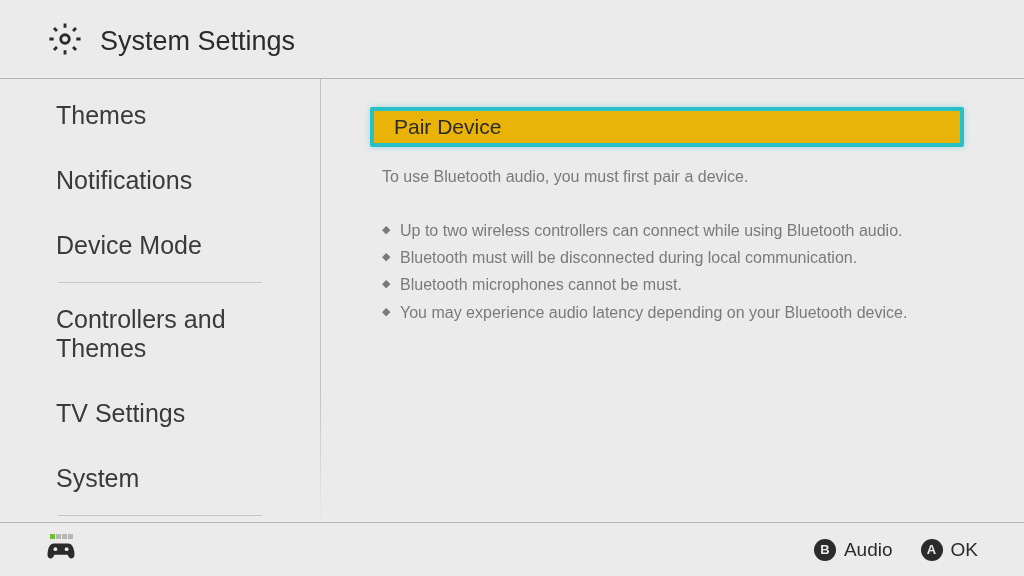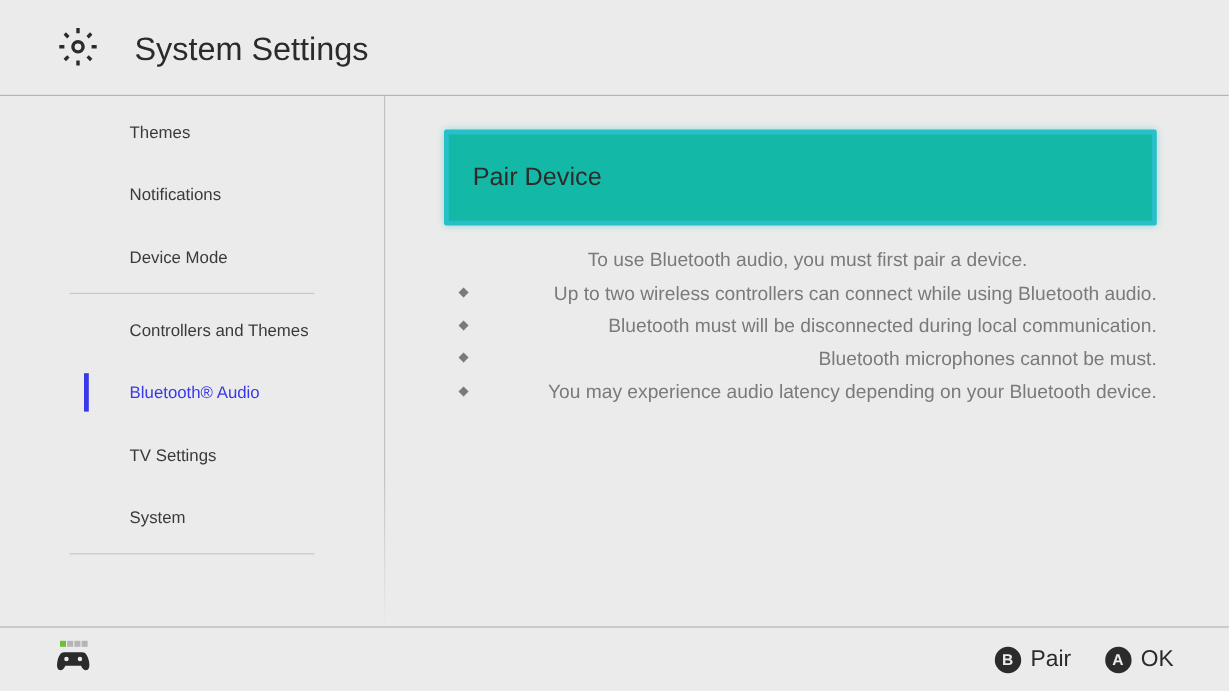--- a/index.html
+++ b/index.html
@@ -13,43 +13,42 @@
       height: 576px;
       background: #ebebeb;
       position: relative;
       overflow: hidden;
     }
     .header {
       display: flex;
       align-items: center;
       padding: 22px 48px 18px 48px;
       border-bottom: 1px solid #b5b5b5;
-      gap: 12px;
     }
     .gear-icon {
       width: 34px;
       height: 34px;
       margin-right: 18px;
     }
     .page-title {
       font-size: 27px;
       color: #2b2b2b;
       font-weight: 400;
     }
     .content {
       display: flex;
       height: calc(100% - 75px - 54px);
     }
     .sidebar {
       width: 320px;
       padding-top: 4px;
     }
     .sidebar-item {
-      padding: 18px 0 18px 108px;
-      font-size: 14px;
+      padding: 18px 0 18px 56px;
+      font-size: 25px;
       color: #3a3a3a;
       cursor: pointer;
       position: relative;
     }
     .sidebar-divider {
       margin: 4px 58px 4px 58px;
       border: none;
       border-top: 1px solid #c8c8c8;
     }
     .sidebar-item.active {
@@ -71,40 +70,38 @@
     }
     .main-separator {
       position: absolute;
       left: 0;
       top: 0;
       bottom: 0;
       width: 1px;
       background: linear-gradient(to bottom, #c2c2c2 0%, #c2c2c2 70%, transparent 100%);
     }
     .pair-button {
-      background: #14b8a6;
+      background: #eab308;
       border: 4px solid #27c0c9;
       border-radius: 2px;
-      padding: 24px 20px;
+      padding: 4px 20px;
       font-size: 21px;
       color: #2b2b2b;
       cursor: pointer;
       box-shadow: 0 0 6px rgba(39,192,201,0.4);
     }
     .desc-text {
       color: #7a7a7a;
       font-size: 16px;
-      margin: 18px 0 2px 12px;
+      margin: 18px 0 28px 12px;
       line-height: 1.5;
-      text-align: center;
     }
     .bullet-list {
       list-style: none;
       margin-left: 12px;
-      text-align: right;
     }
     .bullet-list li {
       color: #7a7a7a;
       font-size: 16px;
       line-height: 1.7;
       position: relative;
       padding-left: 18px;
     }
     .bullet-list li::before {
       content: "◆";
@@ -193,23 +190,20 @@
     <div class="sidebar-item">
       <span>Notifications</span>
     </div>
     <div class="sidebar-item">
       <span>Device Mode</span>
     </div>
     <hr class="sidebar-divider">
     <div class="sidebar-item">
       <span>Controllers and Themes</span>
     </div>
-    <div class="sidebar-item active">
-      <span>Bluetooth® Audio</span>
-    </div>
     <div class="sidebar-item">
       <span>TV Settings</span>
     </div>
     <div class="sidebar-item">
       <span>System</span>
     </div>
     <hr class="sidebar-divider">
   </div>
 
   <div class="main">
@@ -239,20 +233,20 @@
       <svg class="controller-icon" viewBox="0 0 32 20" fill="#2b2b2b">
         <path d="M8 2h16c3 0 5 3 6 8s0 8-3 8c-2 0-3-2-4-4h-14c-1 2-2 4-4 4-3 0-4-3-3-8s3-8 6-8z"></path>
         <circle cx="10" cy="8" r="2" fill="#ebebeb"></circle>
         <circle cx="22" cy="8" r="2" fill="#ebebeb"></circle>
       </svg>
     </span>
   </div>
   <div class="footer-right">
     <div class="footer-btn">
       <span class="btn-circle">B</span>
-      <span>Pair</span>
+      <span>Audio</span>
     </div>
     <div class="footer-btn">
       <span class="btn-circle">A</span>
       <span>OK</span>
     </div>
   </div>
 </div>
 
 </body></html>

